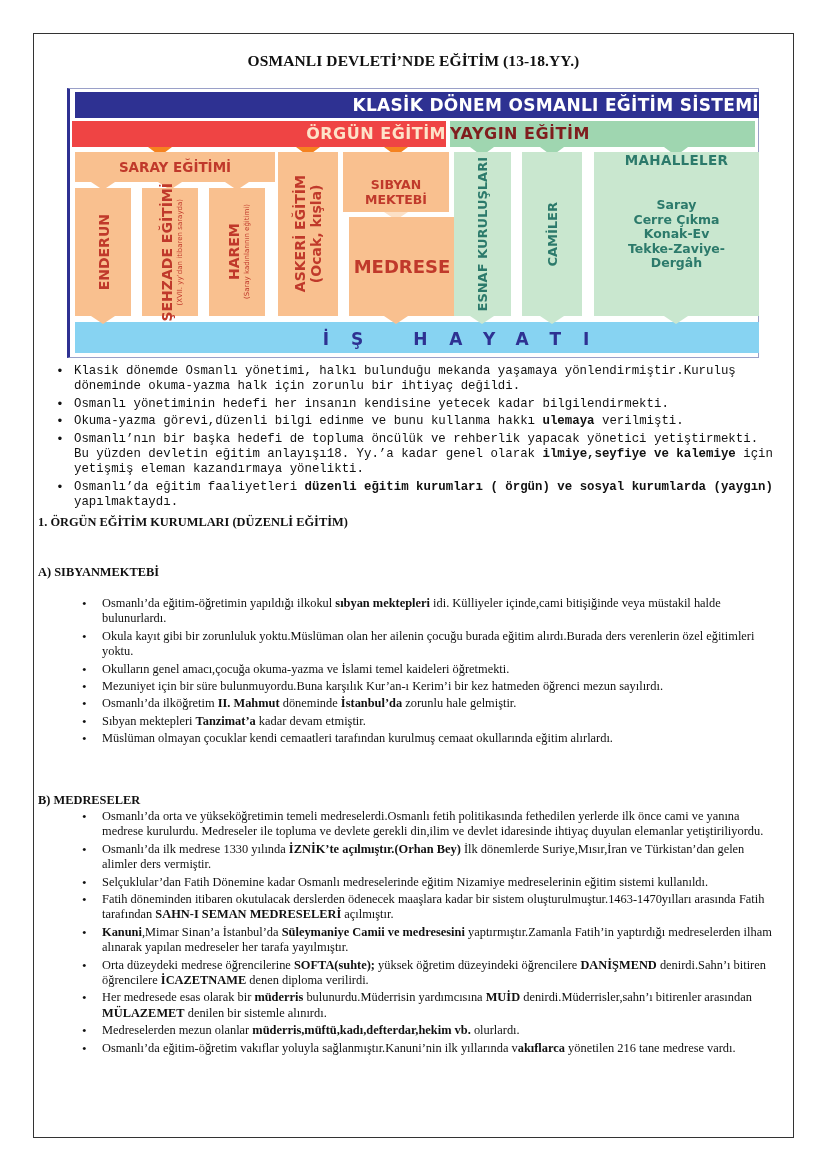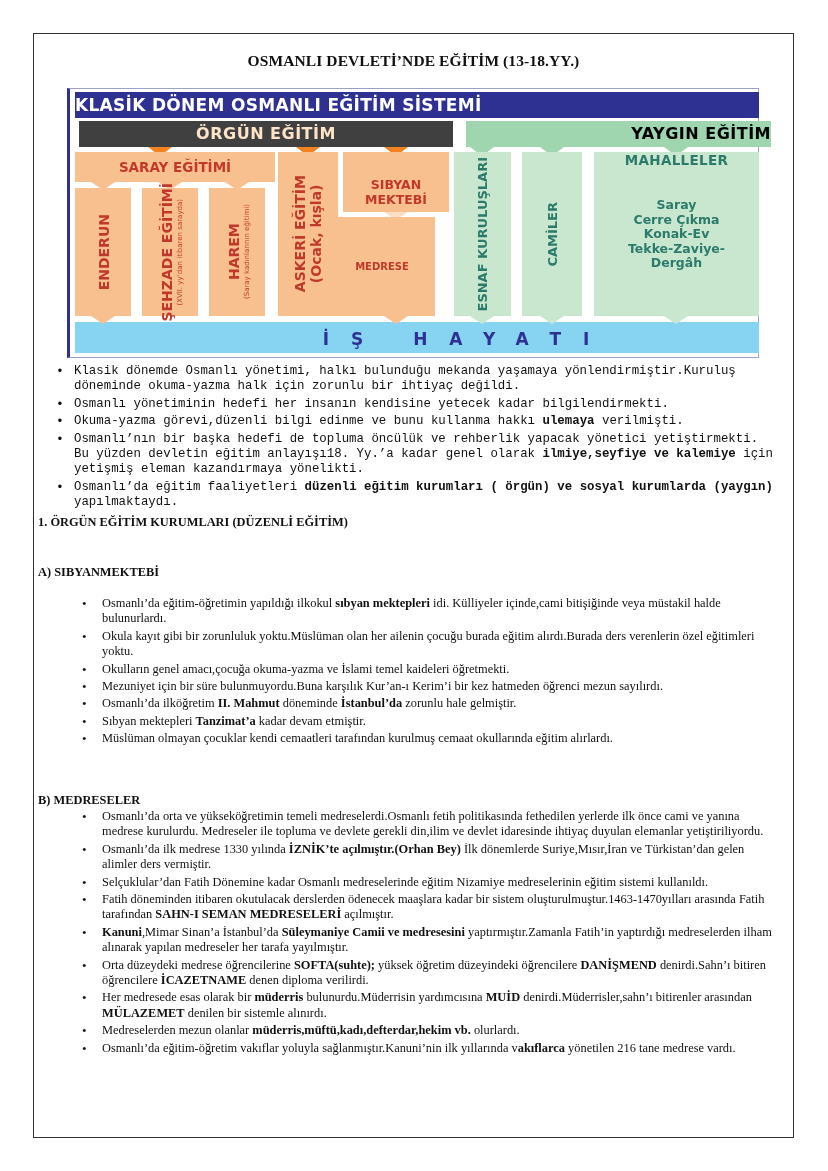--- a/index.html
+++ b/index.html
@@ -17,29 +17,29 @@
 
     
     .diagram {
       position: absolute; left: 67px; top: 88px; width: 692px; height: 270px;
       border: 1px solid #9aa0c8; border-left: 3px solid #2e3192; background: #fff;
       font-family: "DejaVu Sans", sans-serif; font-weight: bold;
     }
     .dg-abs { position: absolute; }
     .dg-header {
       left: 5px; top: 3px; width: 684px; height: 26px; background: #2e3192; color: #fff;
-      text-align: left; font-size: 17px; line-height: 26px; letter-spacing: 0.3px;
+      text-align: right; font-size: 17px; line-height: 26px; letter-spacing: 0.3px;
     }
     .dg-orgun {
-      left: 9px; top: 32px; width: 374px; height: 26px; background: #404040; color: #fde3c8;
-      text-align: center; font-size: 16px; line-height: 26px; letter-spacing: 0.5px;
+      left: 2px; top: 32px; width: 374px; height: 26px; background: #ef4444; color: #fde3c8;
+      text-align: right; font-size: 16px; line-height: 26px; letter-spacing: 0.5px;
     }
     .dg-yaygin {
-      left: 396px; top: 32px; width: 305px; height: 26px; background: #9fd6b0; color: #000000;
-      text-align: right; font-size: 16px; line-height: 26px; letter-spacing: 0.5px;
+      left: 380px; top: 32px; width: 305px; height: 26px; background: #9fd6b0; color: #7f1d1d;
+      text-align: left; font-size: 16px; line-height: 26px; letter-spacing: 0.5px;
     }
     .box-orange { background: #f9c08f; color: #c0392b; }
     .box-green { background: #c9e7cf; color: #2c7a6b; }
     .dg-saray {
       left: 5px; top: 63px; width: 200px; height: 30px; font-size: 13.5px; line-height: 30px; text-align: center;
     }
     .vcol {
       display: flex; align-items: center; justify-content: center;
     }
     .vtext {
@@ -49,21 +49,21 @@
     .vtext .sub { font-size: 7px; font-weight: normal; display: block; }
     .dg-enderun { left: 5px; top: 99px; width: 56px; height: 128px; }
     .dg-sehzade { left: 72px; top: 99px; width: 56px; height: 128px; }
     .dg-harem { left: 139px; top: 99px; width: 56px; height: 128px; }
     .dg-askeri { left: 208px; top: 63px; width: 60px; height: 164px; }
     .dg-sibyan {
       left: 273px; top: 63px; width: 106px; height: 60px; font-size: 12.5px; text-align: center;
       display: flex; align-items: center; justify-content: center; line-height: 15px; padding-top: 20px;
     }
     .dg-medrese {
-      left: 259px; top: 128px; width: 106px; height: 99px; font-size: 10px; text-align: center;
+      left: 279px; top: 128px; width: 106px; height: 99px; font-size: 18px; text-align: center;
       display: flex; align-items: center; justify-content: center;
     }
     .dg-esnaf { left: 384px; top: 63px; width: 57px; height: 164px; }
     .dg-camiler { left: 452px; top: 63px; width: 60px; height: 164px; }
     .dg-mahalle { left: 524px; top: 63px; width: 165px; height: 164px; text-align: center; }
     .dg-mahalle .mh-title { font-size: 13.5px; margin-top: 0; letter-spacing: 0.3px; }
     .dg-mahalle .mh-lines { margin-top: 30px; font-size: 12.5px; line-height: 14.5px; }
     .dg-ishayati {
       left: 5px; top: 233px; width: 684px; height: 31px; background: #87d3f2; color: #2e3192;
       text-align: center; font-size: 17px; line-height: 34px; letter-spacing: 22px; padding-left: 100px;

